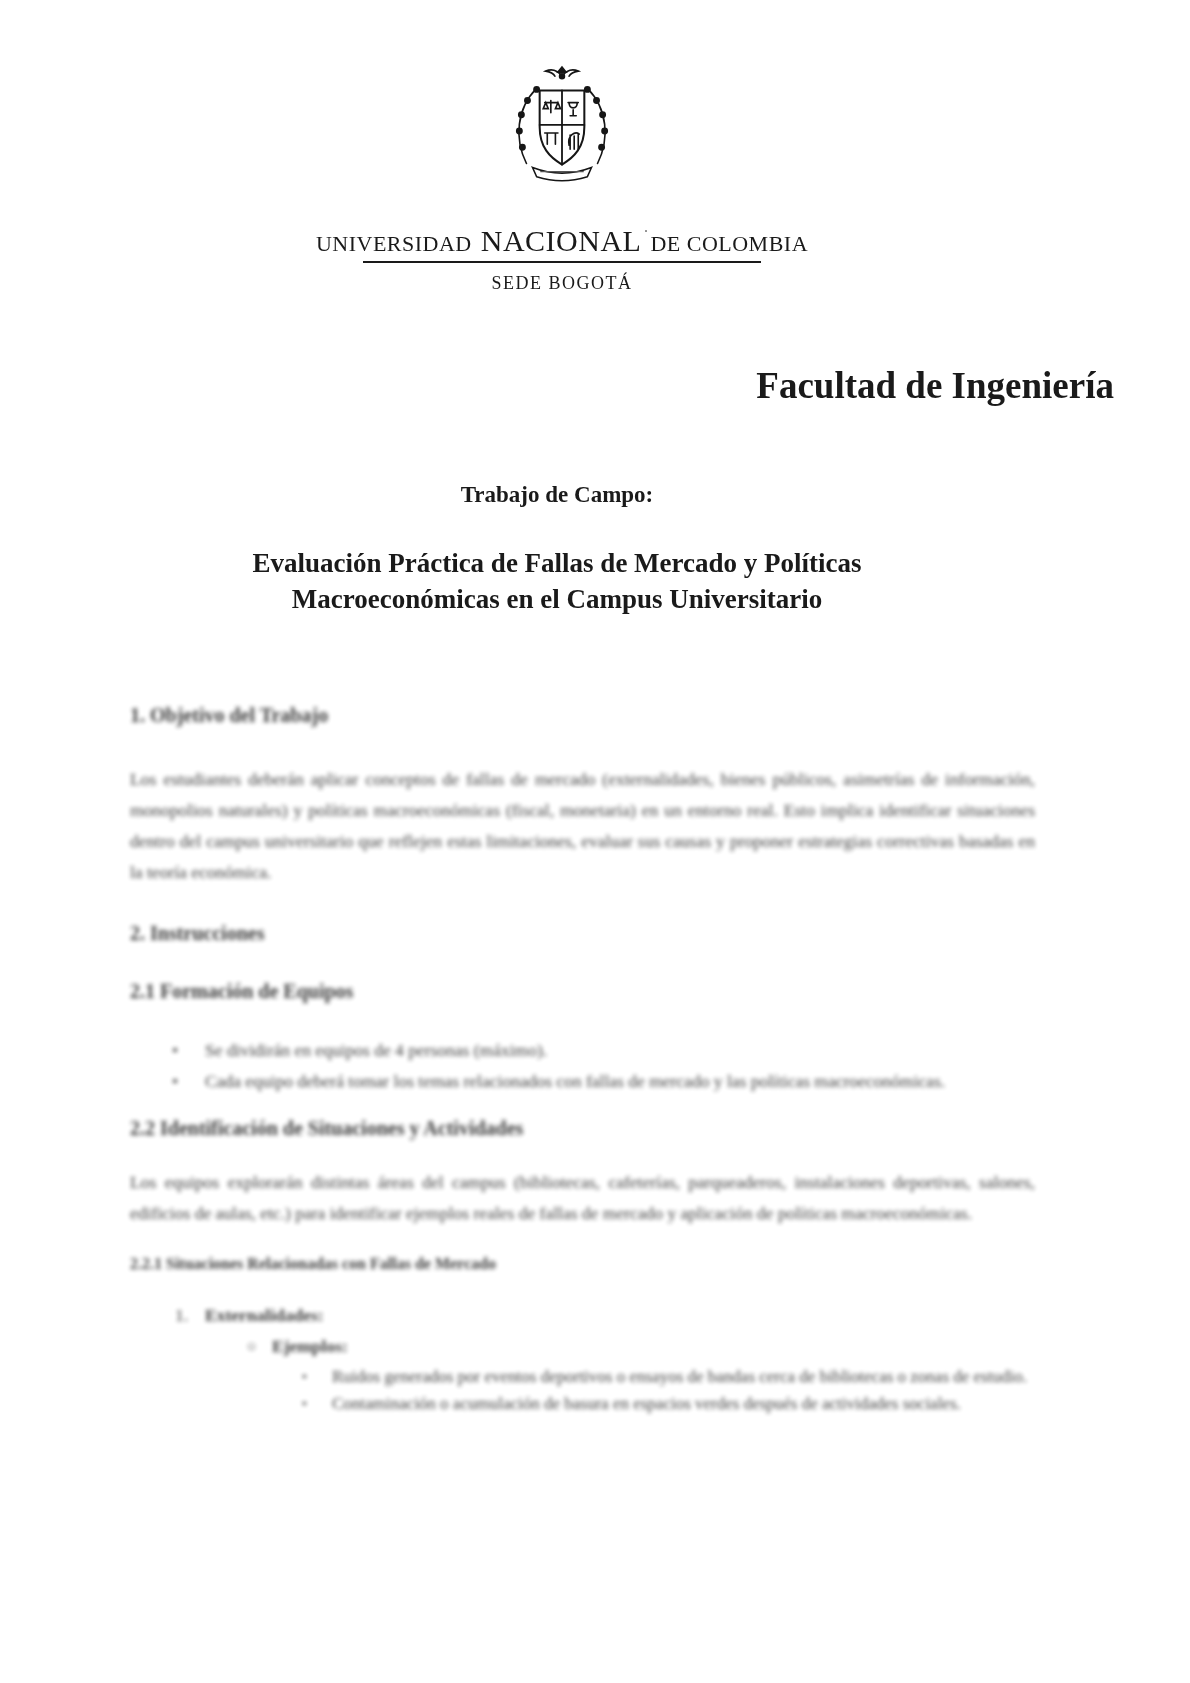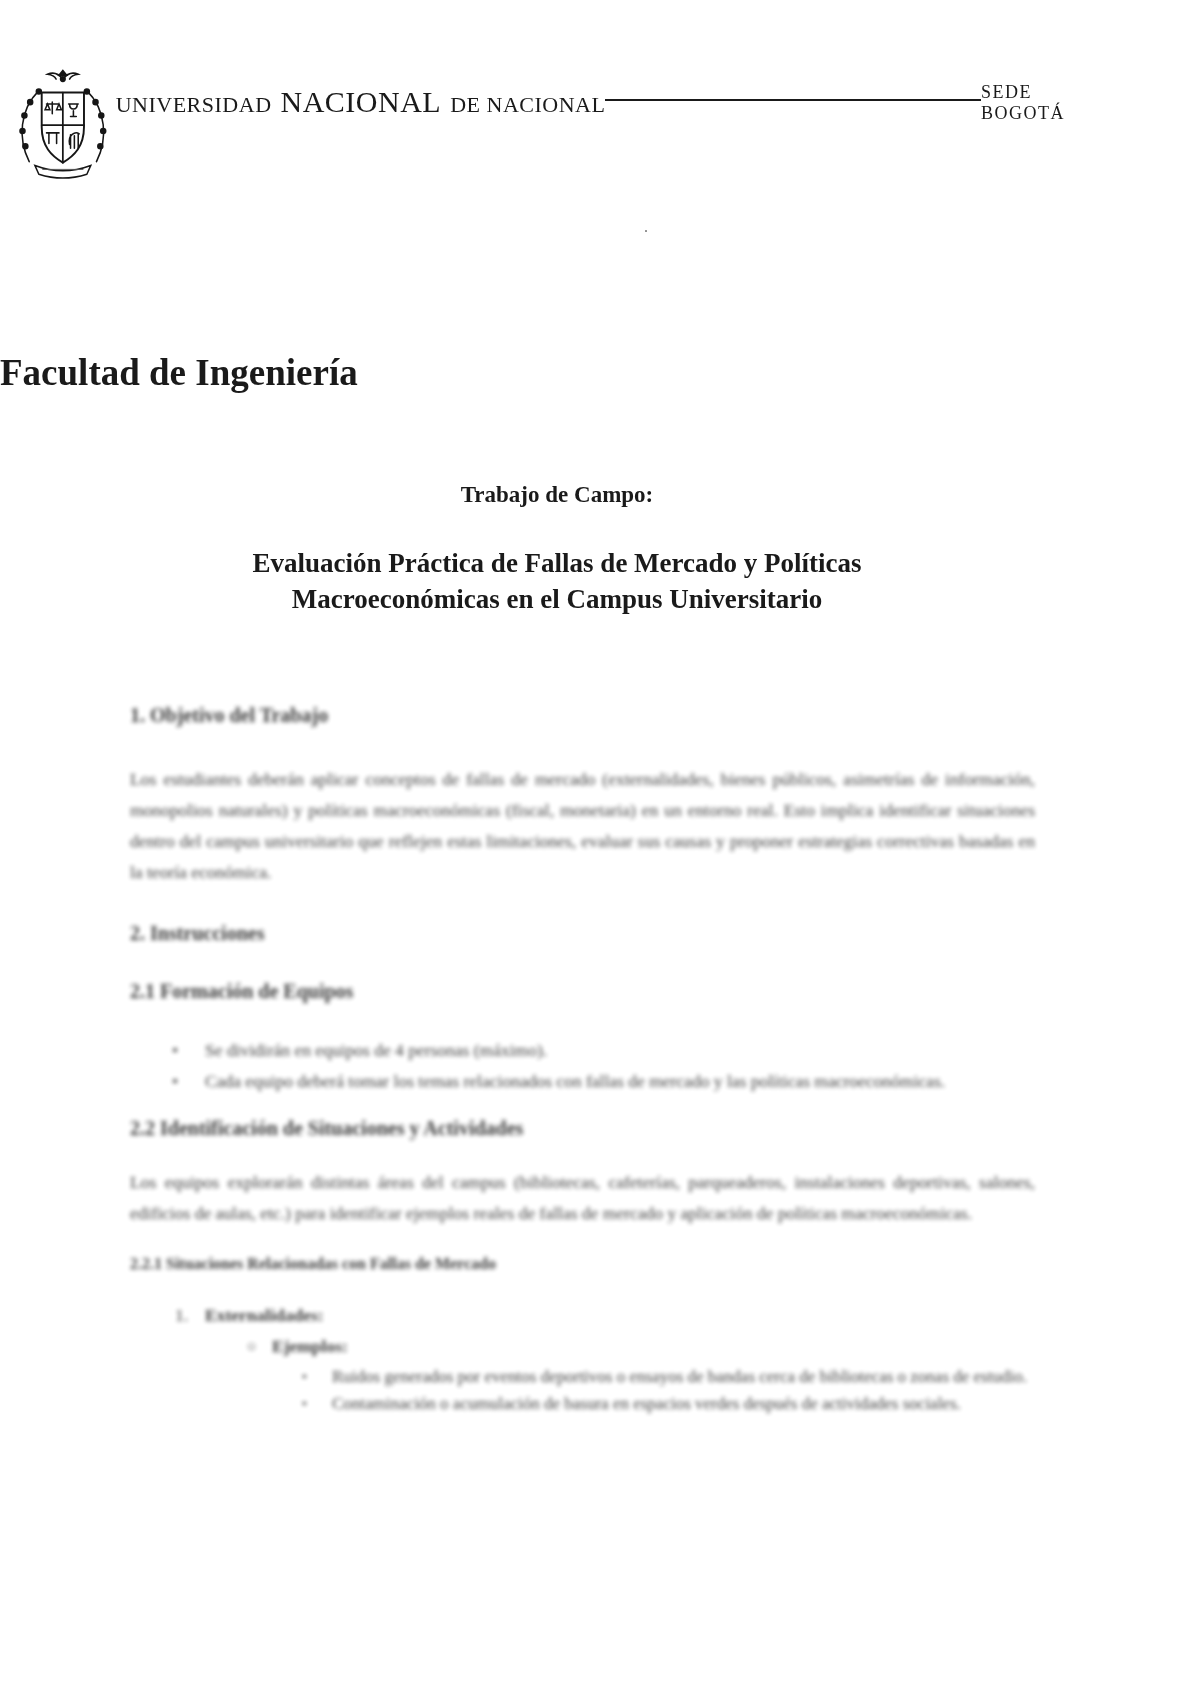--- a/index.html
+++ b/index.html
@@ -9,37 +9,37 @@
     width:1190px; height:1683px;
     background:#ffffff;
     font-family:"Liberation Serif", serif;
     color:#1a1a1a;
     overflow:hidden;
   }
 
   
   .header-zone {
     position:absolute; left:0; top:0; width:1114px;
-    display:flex; flex-direction:row; align-items:center;padding-left:10px;
+    display:flex; flex-direction:column; align-items:center;padding-left:10px;
   }
   .crest { margin-top:64px; }
   .wordmark-row {
     margin-top:8px;
     display:flex; align-items:baseline; gap:9px;
     white-space:nowrap;
   }
   .wm-small { font-size:22px; letter-spacing:0.5px; }
-  .wm-big   { font-size:30px; letter-spacing:0.5px; }
+  .wm-big   { font-size:30px; letter-spacing:0.5px;margin-top:20px; }
   .wm-rule  { width:398px; border-top:2.5px solid #1a1a1a; margin-top:3px; }
   .campus   { margin-top:10px; font-size:18px; letter-spacing:1.5px; }
   .stray-mark { position:absolute; left:644px; top:218px; font-size:16px; color:#777; }
 
   .faculty-title {
-    position:absolute; left:0; top:351px; width:1114px;
-    text-align:left; font-size:37px; font-weight:bold;
+    position:absolute; left:0; top:364px; width:1114px;
+    text-align:right; font-size:37px; font-weight:bold;
   }
   .work-label {
     position:absolute; left:0; top:482px; width:1114px;
     text-align:center; font-size:23px; font-weight:bold;
   }
   .work-title {
     position:absolute; left:0; top:545px; width:1114px;
     text-align:center; font-size:27px; font-weight:bold; line-height:36px;
   }
 
@@ -112,21 +112,21 @@
 
       <path d="M62 80 c-2 -10 6 -14 10 -11 M63 70 v14 M67 71 v13 M71 69 v15"></path>
 
       <path d="M26 102 q29 11 58 0 l-4 9 q-25 8 -50 0 z" fill="#ffffff" stroke-width="1.6"></path>
       <path d="M34 106 h42" stroke-width="1" stroke="#555"></path>
     </svg>
 
     <div class="wordmark-row">
       <span class="wm-small">UNIVERSIDAD</span>
       <span class="wm-big">NACIONAL</span>
-      <span class="wm-small">DE NACIONAL</span>
+      <span class="wm-small">DE COLOMBIA</span>
     </div>
     <div class="wm-rule"></div>
     <div class="campus">SEDE BOGOTÁ</div>
   </div>
 
   <span class="stray-mark">.</span>
 
   <div class="faculty-title">Facultad de Ingeniería</div>
   <div class="work-label">Trabajo de Campo:</div>
   <div class="work-title">

